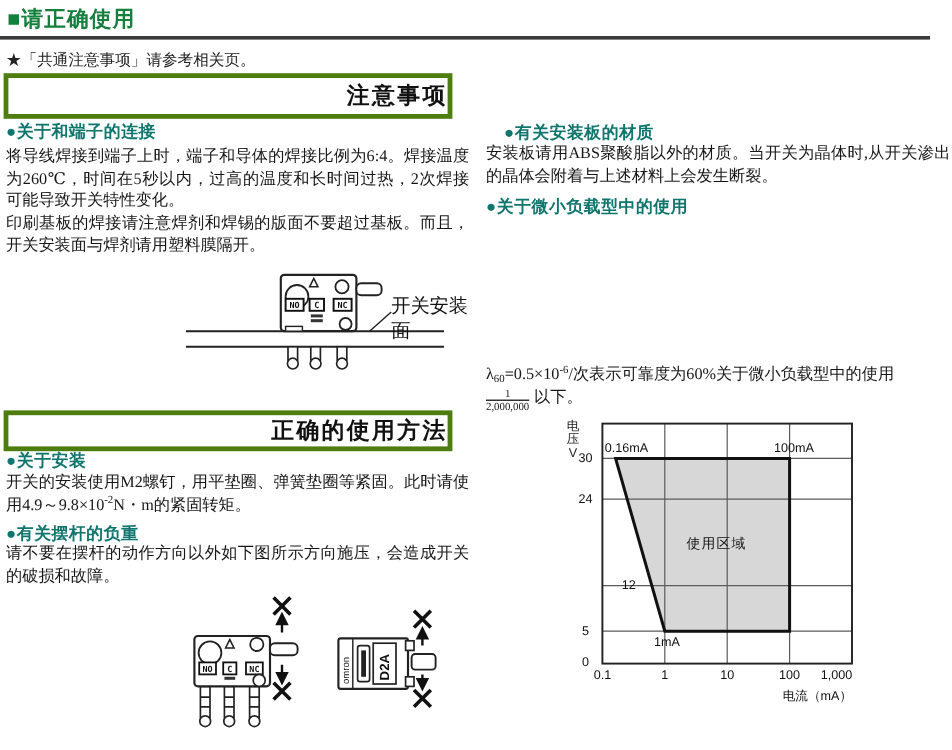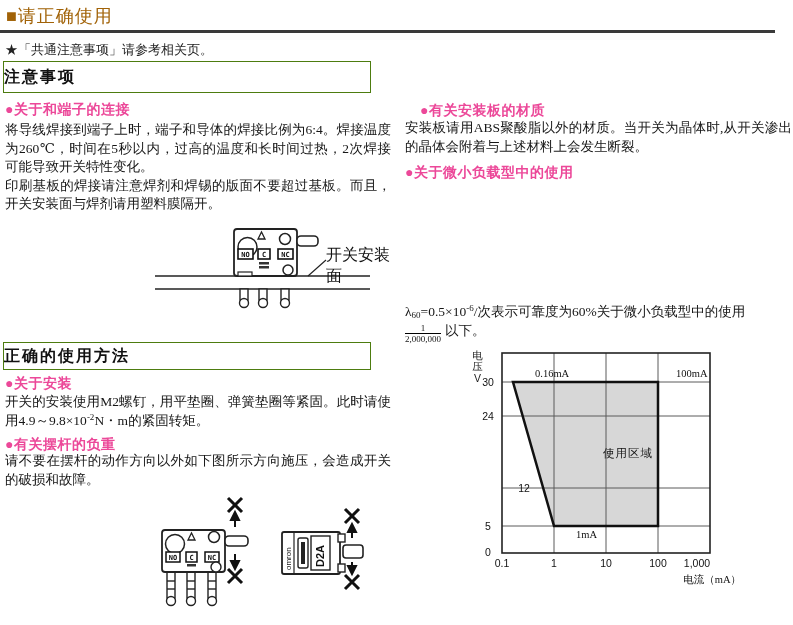--- a/index.html
+++ b/index.html
@@ -1,37 +1,37 @@
 <!DOCTYPE html>
 <html><head>
 <meta charset="utf-8">
 <style>
   html,body{margin:0;padding:0;background:#fff;}
   .page{position:relative;width:793px;height:625px;background:#ffffff;color:#1c1c1c;
         font-family:"Liberation Serif","DejaVu Serif",serif;overflow:hidden;}
   .abs{position:absolute;}
-  .title{font-family:"Liberation Sans","DejaVu Sans",sans-serif;font-weight:normal;
-         font-size:18px;letter-spacing:1px;color:#a16207;}
+  .title{font-family:"Liberation Sans","DejaVu Sans",sans-serif;font-weight:bold;
+         font-size:18px;letter-spacing:1px;color:#15803d;}
   .rule{background:#3a3a3a;}
   .note{font-size:13px;color:#222;}
-  .secbox{border:1px solid #4d7c0f;display:flex;align-items:center;justify-content:flex-start;
+  .secbox{border:4px solid #4d7c0f;display:flex;align-items:center;justify-content:flex-end;
           font-family:"Liberation Sans","DejaVu Sans",sans-serif;font-weight:bold;
-          font-size:16px;color:#111;background:#fff;letter-spacing:2px;}
+          font-size:19px;color:#111;background:#fff;letter-spacing:2px;}
   .h{font-family:"Liberation Sans","DejaVu Sans",sans-serif;font-weight:bold;
-     font-size:14px;color:#ec4899;letter-spacing:0.5px;}
+     font-size:14px;color:#0f766e;letter-spacing:0.5px;}
   .body{font-size:13.5px;line-height:18.5px;text-align:justify;color:#161616;}
   .body p{margin:0;}
   sup.e{font-size:9px;vertical-align:super;line-height:0;}
   sub.e{font-size:9px;vertical-align:-2px;line-height:0;}
   .frac{display:inline-block;text-align:center;vertical-align:-7px;font-size:9px;
         line-height:1.15;margin-right:4px;}
   .frac .num{display:block;border-bottom:1px solid #000;padding:0 2px;}
   .frac .den{display:block;}
   .figlabel{font-family:"Liberation Sans","DejaVu Sans",sans-serif;font-size:16px;color:#111;}
-  .chart-text{font-family:Liberation Serif, serif;font-size:10.5px;color:#111;padding-left:31px;}
+  .chart-text{font-family:Liberation Sans, sans-serif;font-size:10.5px;color:#111;}
   .tick{position:absolute;font-family:"Liberation Sans","DejaVu Sans",sans-serif;
         font-size:10.5px;color:#111;}
   .tick.y{width:18px;text-align:center;}
   .tick.x{width:34px;text-align:center;}
   svg{display:block;}
   .vlabel{line-height:11px;font-size:10.5px;text-align:center;
           font-family:"Liberation Sans","DejaVu Sans",sans-serif;}
 </style>
 </head>
 <body>

